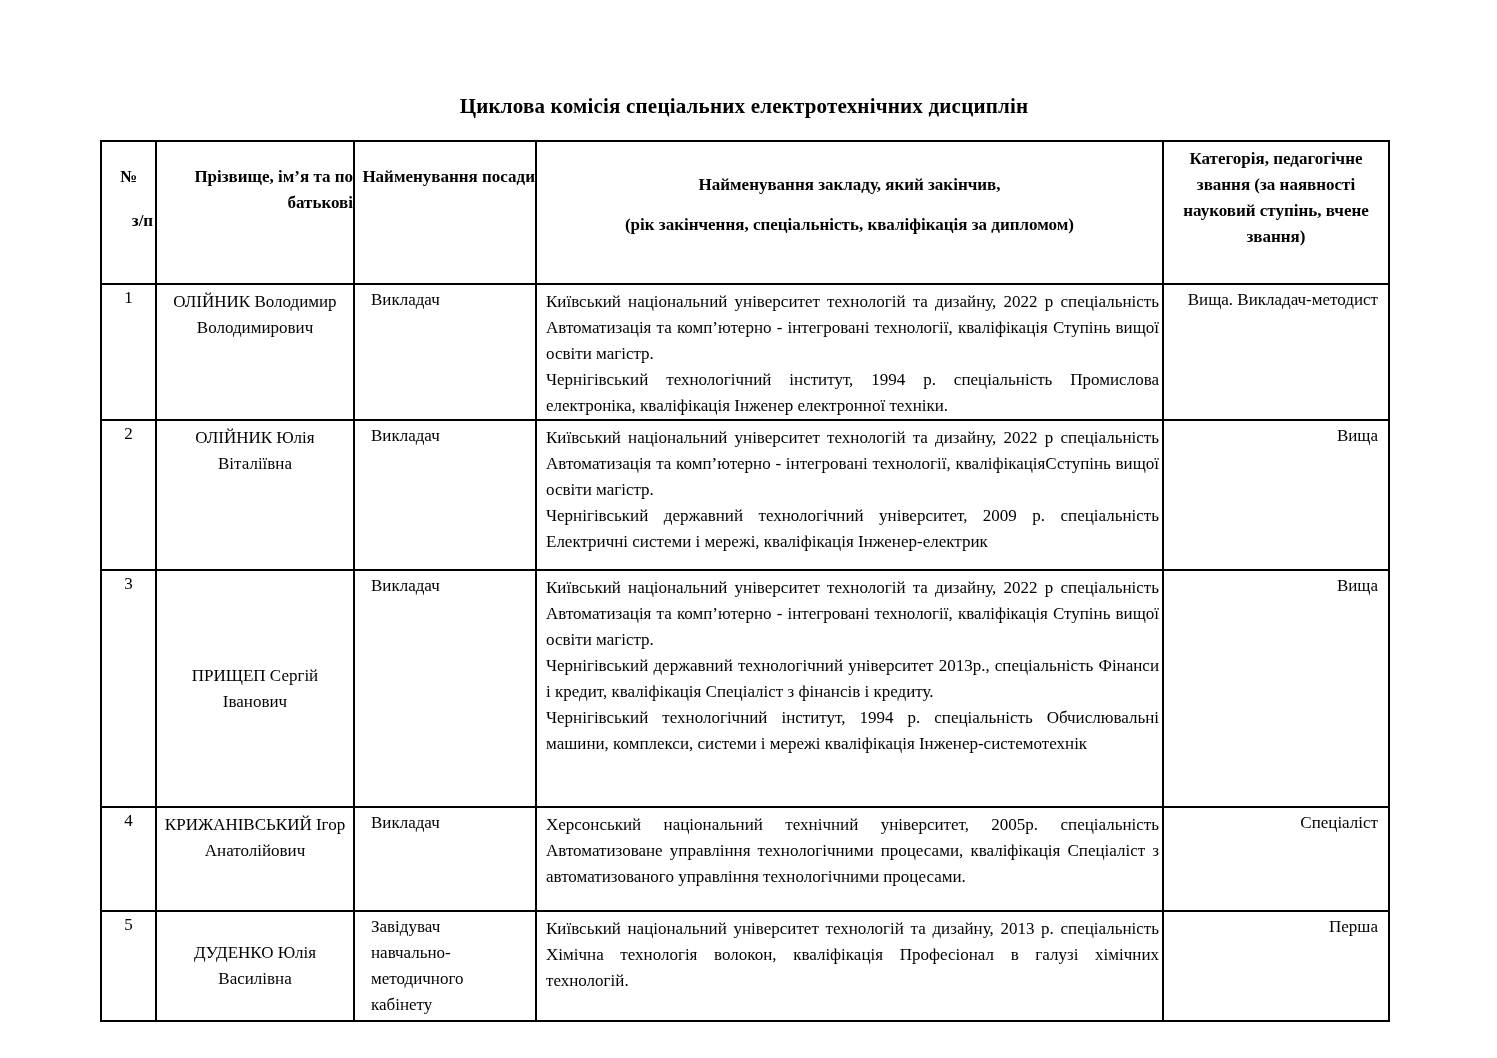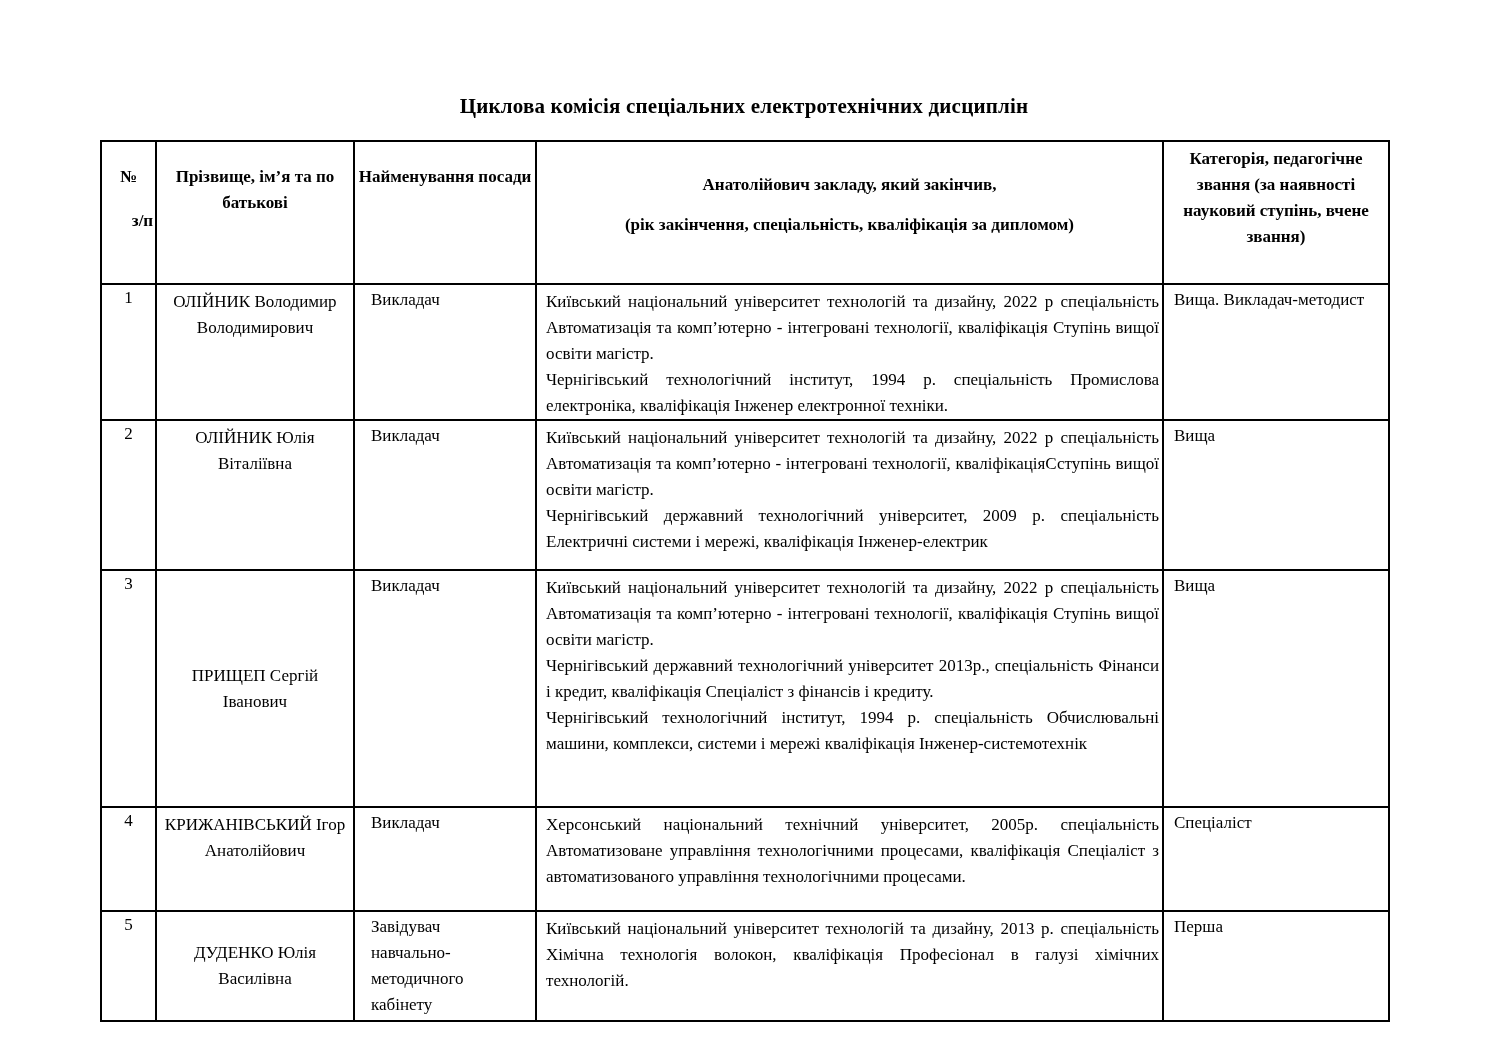--- a/index.html
+++ b/index.html
@@ -38,34 +38,34 @@
   col.c-num { width: 55px; }
   col.c-name { width: 198px; }
   col.c-pos { width: 182px; }
   col.c-edu { width: 627px; }
   col.c-cat { width: 226px; }
 
   
   tr.hdr { height: 143px; }
   th.h-num { padding-top: 22px; }
   th.h-num .l2 { margin-top: 18px; padding-left: 28px; }
-  th.h-name, th.h-pos { padding-top: 22px; }
+  th.h-name, th.h-pos { padding-top: 22px; text-align: right; }
   th.h-edu { padding-top: 30px; }
   th.h-edu .l2 { margin-top: 14px; }
   th.h-cat { vertical-align: middle; padding: 4px 9px; }
 
   
   td.num { text-align: center; vertical-align: middle; }
   td.name { text-align: center; padding: 4px 6px 0 6px; border-radius: 21px; }
   td.name.v-top { vertical-align: top; }
   td.name.v-mid { vertical-align: middle; padding-top: 0; }
   td.pos { text-align: left; vertical-align: middle; padding: 2px 16px; }
   td.edu { text-align: justify; padding: 4px 3px 0 9px; }
   td.edu p { text-align: justify; }
-  td.cat { text-align: left; vertical-align: middle; padding: 2px 10px; }
+  td.cat { text-align: right; vertical-align: middle; padding: 2px 10px; }
 
   tr.r1 { height: 130px; }
   tr.r2 { height: 150px; }
   tr.r3 { height: 237px; }
   tr.r4 { height: 104px; }
   tr.r5 { height: 104px; }
 </style>
 </head>
 <body>
 
@@ -83,21 +83,21 @@
     </colgroup>
     <tbody>
       <tr class="hdr">
         <th class="h-num">
           <div class="l1">№</div>
           <div class="l2">з/п</div>
         </th>
         <th class="h-name">Прізвище, ім’я та по батькові</th>
         <th class="h-pos">Найменування посади</th>
         <th class="h-edu">
-          <div class="l1">Анатолійович закладу, який закінчив,</div>
+          <div class="l1">Найменування закладу, який закінчив,</div>
           <div class="l2">(рік закінчення, спеціальність, кваліфікація за дипломом)</div>
         </th>
         <th class="h-cat">Категорія, педагогічне звання (за наявності науковий ступінь, вчене звання)</th>
       </tr>
 
       <tr class="r1">
         <td class="num">1</td>
         <td class="name v-top">ОЛІЙНИК Володимир Володимирович</td>
         <td class="pos">Викладач</td>
         <td class="edu">

